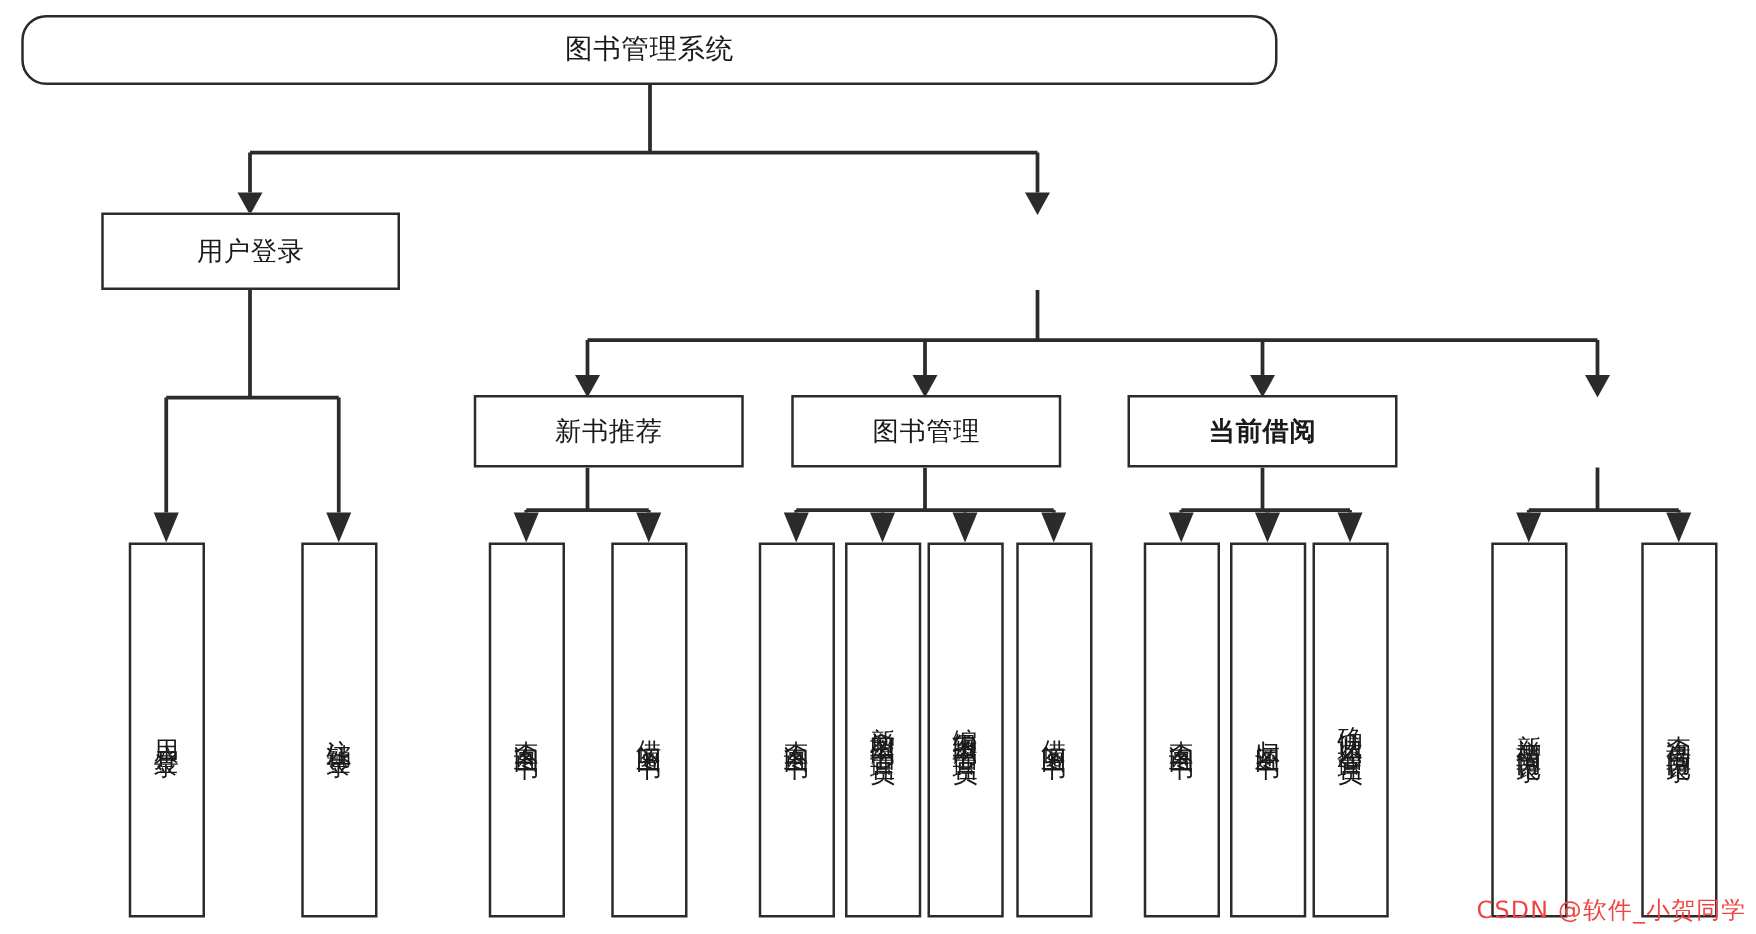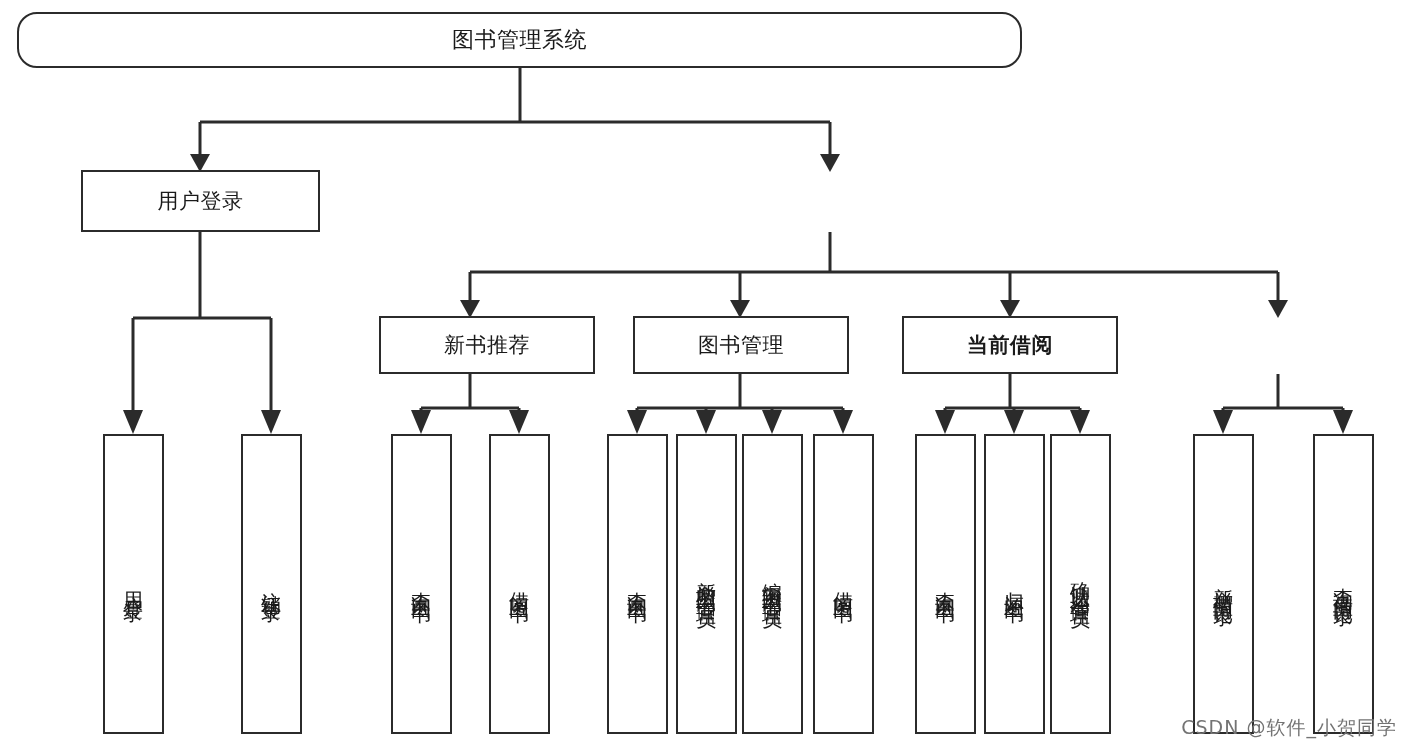--- a/index.html
+++ b/index.html
@@ -63,21 +63,21 @@
   svg#links path, svg#links line {
     stroke: #2b2b2b;
     stroke-width: 3;
     fill: none;
   }
   .watermark {
     position: absolute;
     right: 8px;
     bottom: 6px;
     font-size: 19px;
-    color: #737373;
+    color: #ef4444;
     letter-spacing: 1px;
     white-space: nowrap;
   }
 </style>
 </head>
 <body>
 
 <div id="canvas">
 
   <svg id="links" viewBox="0 0 1405 747">

